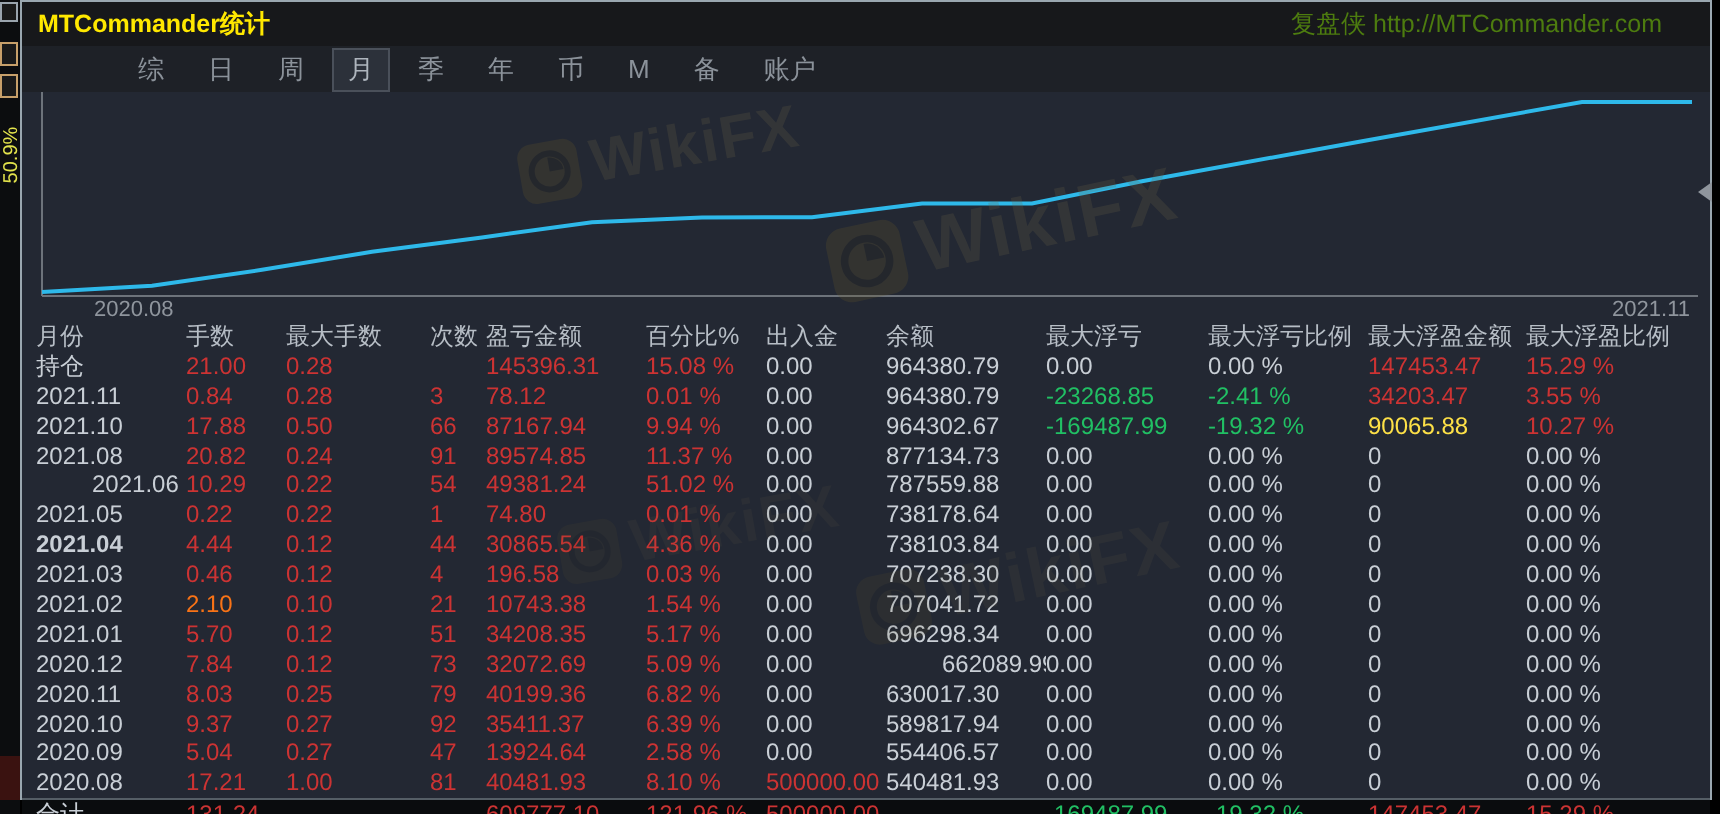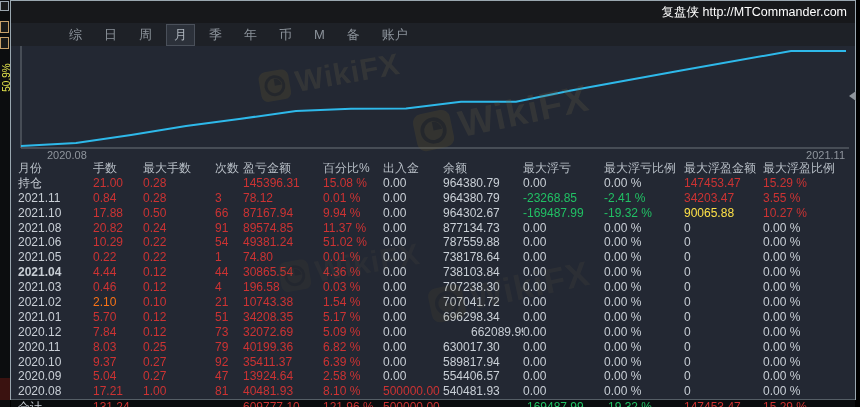--- a/index.html
+++ b/index.html
@@ -12,21 +12,21 @@
   .bg-icon.top{border-color:#9aa4ad;height:10px;}
   .bg-rot-label{position:absolute;left:-14px;top:72px;color:#e3e34c;font-size:10px;transform:rotate(-90deg);transform-origin:center;white-space:nowrap;width:40px;text-align:center;}
   .bg-maroon{position:absolute;left:0;top:378px;width:10px;height:22px;background:#3a1210;}
   .bg-mark{position:absolute;height:2px;}
 
   
   #win{position:absolute;left:10px;top:0;width:846px;height:400px;background:#232833;
        border:1px solid #9aa7b0;box-sizing:border-box;}
   .titlebar{position:absolute;left:0;top:0;width:100%;height:22px;background:#17181b;display:flex;align-items:center;}
   .title{color:#ffe800;font-weight:bold;font-size:12.5px;padding-left:8px;}
-  .brand{margin-left:auto;color:#ffffff;font-size:12.5px;padding-right:8px;}
+  .brand{margin-left:auto;color:#4d7c0f;font-size:12.5px;padding-right:24px;}
 
   .menubar{position:absolute;left:0;top:22px;width:100%;height:23px;background:#1e2127;display:flex;align-items:center;padding-left:50px;box-sizing:border-box;}
   .menu-item{color:#8b929a;font-size:13px;padding:1px 7px;margin-right:6px;cursor:default;border:1px solid transparent;}
   .menu-item.selected{background:#2c313a;border:1px solid #4a505a;color:#aeb5bd;}
 
   .chart{position:absolute;left:0;top:45px;width:844px;height:115px;background:#232833;}
   .chart svg{position:absolute;left:0;top:0;}
   .x-label{position:absolute;top:103px;color:#8f959d;font-size:11px;}
   .x-label.first{left:36px;}
   .x-label.last{right:10px;}
@@ -68,20 +68,21 @@
       <div class="bg-mark" style="left: 560px; top: 403px; width: 8px; background: rgb(216, 194, 58);"></div>
       <div class="bg-mark" style="left: 770px; top: 405px; width: 6px; background: rgb(31, 162, 74);"></div>
       <div class="bg-mark" style="left: 800px; top: 402px; width: 5px; background: rgb(178, 52, 36);"></div>
       <div class="bg-mark" style="left: 823px; top: 404px; width: 10px; background: rgb(216, 194, 58);"></div>
       <div class="bg-mark" style="left: 846px; top: 402px; width: 8px; background: rgb(178, 52, 36);"></div>
     </div>
 
   <div id="win">
 
     <div class="titlebar">
+      <span class="title">MTCommander统计</span>
       <span class="brand">复盘侠 http://MTCommander.com</span>
     </div>
 
     <div class="menubar" id="menubar">
         <div class="menu-item">综</div>
         <div class="menu-item">日</div>
         <div class="menu-item">周</div>
         <div class="menu-item selected">月</div>
         <div class="menu-item">季</div>
         <div class="menu-item">年</div>
@@ -167,21 +168,21 @@
           <span style="color: rgb(204, 51, 51);">89574.85</span>
           <span style="color: rgb(204, 51, 51);">11.37 %</span>
           <span style="color: rgb(201, 207, 214);">0.00</span>
           <span style="color: rgb(201, 207, 214);">877134.73</span>
           <span style="color: rgb(201, 207, 214);">0.00</span>
           <span style="color: rgb(201, 207, 214);">0.00 %</span>
           <span style="color: rgb(201, 207, 214);">0</span>
           <span style="color: rgb(201, 207, 214);">0.00 %</span>
         </div>
         <div class="trow ">
-          <span style="color: rgb(201, 207, 214);">2021.06</span>
+          <span style="color: rgb(201, 207, 214); margin-left: 28px;">2021.06</span>
           <span style="color: rgb(204, 51, 51);">10.29</span>
           <span style="color: rgb(204, 51, 51);">0.22</span>
           <span style="color: rgb(204, 51, 51);">54</span>
           <span style="color: rgb(204, 51, 51);">49381.24</span>
           <span style="color: rgb(204, 51, 51);">51.02 %</span>
           <span style="color: rgb(201, 207, 214);">0.00</span>
           <span style="color: rgb(201, 207, 214);">787559.88</span>
           <span style="color: rgb(201, 207, 214);">0.00</span>
           <span style="color: rgb(201, 207, 214);">0.00 %</span>
           <span style="color: rgb(201, 207, 214);">0</span>

